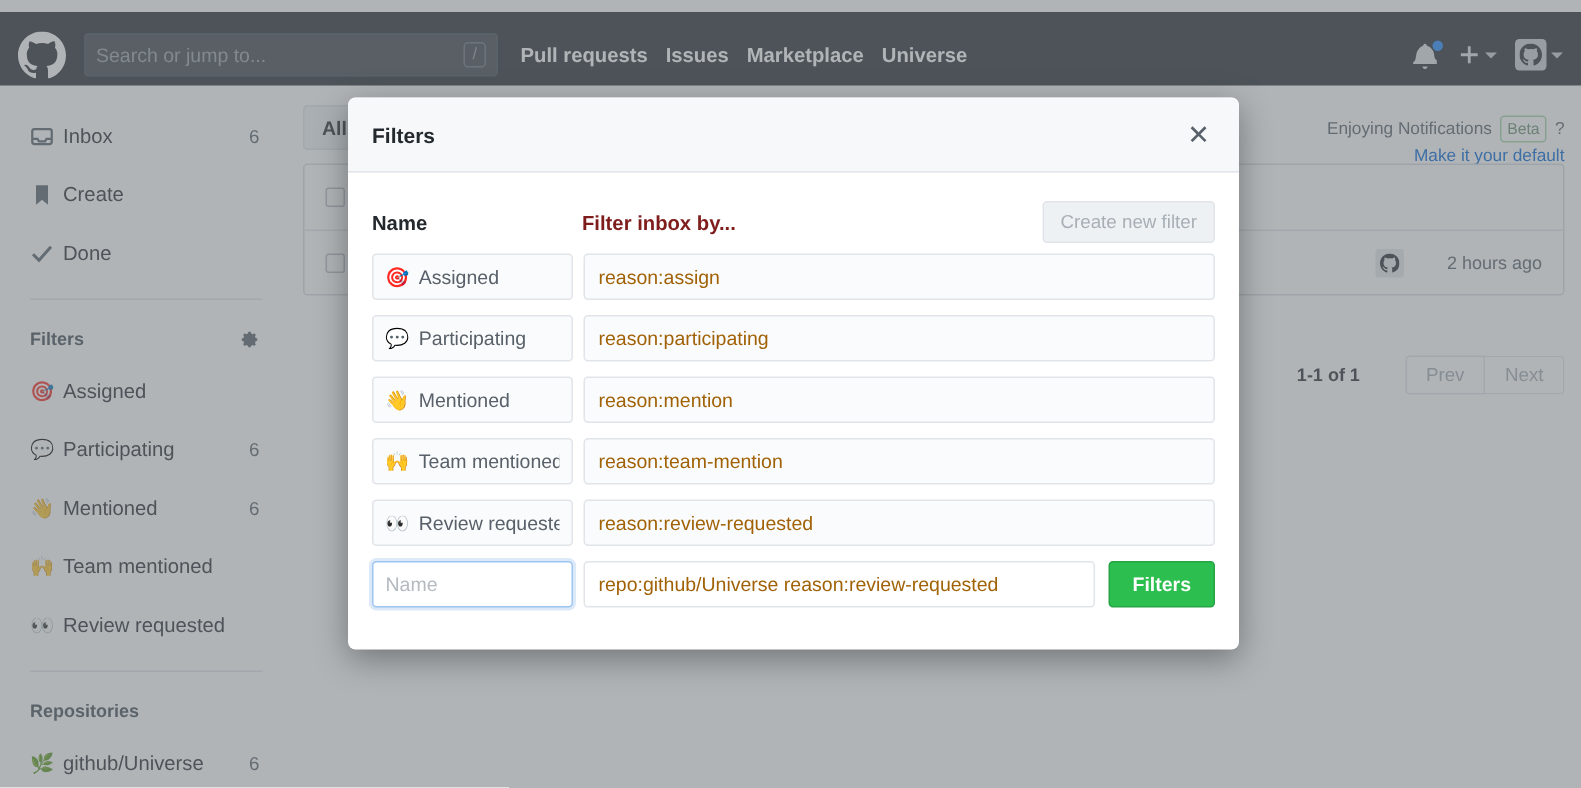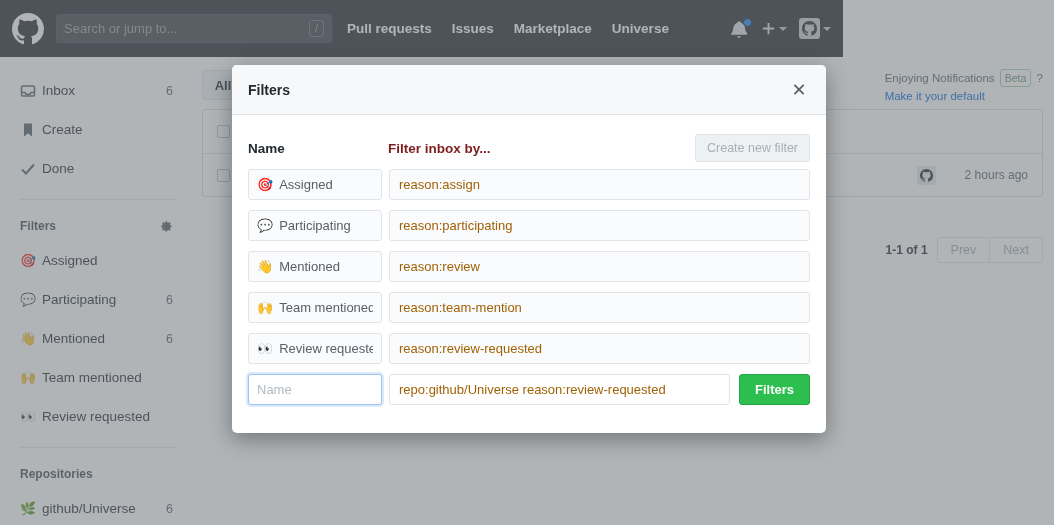--- a/index.html
+++ b/index.html
@@ -7,36 +7,36 @@
     width: 1054px; height: 525px;
     font-family: "Liberation Sans", sans-serif;
     font-size: 13px;
     background: #ffffff;
     overflow: hidden;
   }
   #app { position: relative; width: 1054px; height: 525px; }
 
   
   .header {
-    position: absolute; left: 0; top: 0; width: 843px; height: 57px;
+    position: absolute; left: 0; top: 8px; width: 1054px; height: 57px;
     background: #24292e;
     display: flex; align-items: center;
   }
   .gh-logo { margin-left: 12px; width: 32px; height: 32px; color: #ffffff; display: block; }
   .search-box {
     margin-left: 12px; width: 276px; height: 29px;
     background: #3f4448; border: 1px solid #444d56; border-radius: 3px;
     display: flex; align-items: center; padding: 0 7px;
   }
   .search-box .ph { color: #9aa0a6; font-size: 13px; flex: 1; }
   .slash-badge {
     border: 1px solid #6a737d; border-radius: 3px; color: #909aa3;
     font-size: 11px; line-height: 1; padding: 2px 5px;
   }
-  .nav { display: flex; align-items: center; margin-left: 15px; gap: 20px; }
+  .nav { display: flex; align-items: center; margin-left: 15px; gap: 12px; }
   .nav a { color: #ffffff; font-size: 13.5px; font-weight: bold; text-decoration: none; white-space: nowrap; }
   .header-right {
     position: absolute; right: 12px; top: 0; height: 57px;
     display: flex; align-items: center; gap: 12px;
   }
   .bell-wrap { position: relative; width: 18px; height: 20px; }
   .bell-dot {
     position: absolute; right: -3px; top: -1px; width: 9px; height: 9px;
     border-radius: 50%; background: #2188ff; border: 1px solid #24292e;
   }
@@ -70,21 +70,21 @@
 
   .content { position: absolute; left: 195px; top: 0; right: 0; height: 468px; }
   .content-top { position: relative; height: 52px; }
   .tab-all {
     position: absolute; left: 7px; top: 13px; height: 30px; min-width: 42px;
     border: 1px solid #e1e4e8; border-radius: 3px; background: #eff3f6;
     display: flex; align-items: center; justify-content: center;
     color: #24292e; font-size: 13px; font-weight: bold; padding: 0 10px;
   }
   .enjoy {
-    position: absolute; right: 11px; top: 12px; text-align: left;
+    position: absolute; right: 11px; top: 20px; text-align: right;
     font-size: 11.5px; color: #586069; line-height: 1.55;
   }
   .beta-badge {
     display: inline-block; border: 1px solid #a5d6a7; border-radius: 3px;
     color: #6a8f6c; font-size: 10.5px; padding: 0 4px; margin: 0 2px;
   }
   .enjoy a { color: #0366d6; text-decoration: none; }
   .list-box {
     position: absolute; left: 7px; right: 11px; top: 52px;
     border: 1px solid #d7dbe0; border-radius: 3px; background: #fff; overflow: hidden;
@@ -100,21 +100,21 @@
   .ago { color: #586069; font-size: 12px; width: 84px; text-align: right; }
   .pager {
     position: absolute; right: 11px; top: 180px;
     display: flex; align-items: center; gap: 9px;
   }
   .pager .range { font-size: 12px; color: #24292e; font-weight: bold; }
   .pg-btn {
     border: 1px solid #e1e4e8; border-radius: 3px; padding: 5px 13px;
     font-size: 12.5px; color: #a3aab1; background: #fff;
   }
-  .pg-btn.first { border-radius: 3px 0 0 3px; }
+  .pg-btn.first { border-radius: 3px 0 0 3px; margin-left: 21px; }
   .pg-group { display: flex; }
   .pg-group .pg-btn + .pg-btn { border-left: 0; border-radius: 0 3px 3px 0; }
 
   
   .dim {
     position: absolute; left: 0; top: 0; width: 1054px; height: 525px;
     background: rgba(112,118,124,0.55);
   }
 
   
@@ -372,21 +372,21 @@
           <span class="nm">Participating</span>
         </span>
         <span class="in-query">reason:participating</span>
       </div>
 
       <div class="frow">
         <span class="in-name">
           <span class="emoji">👋</span>
           <span class="nm">Mentioned</span>
         </span>
-        <span class="in-query">reason:review</span>
+        <span class="in-query">reason:mention</span>
       </div>
 
       <div class="frow">
         <span class="in-name">
           <span class="emoji">🙌</span>
           <span class="nm">Team mentioned</span>
         </span>
         <span class="in-query">reason:team-mention</span>
       </div>
 

